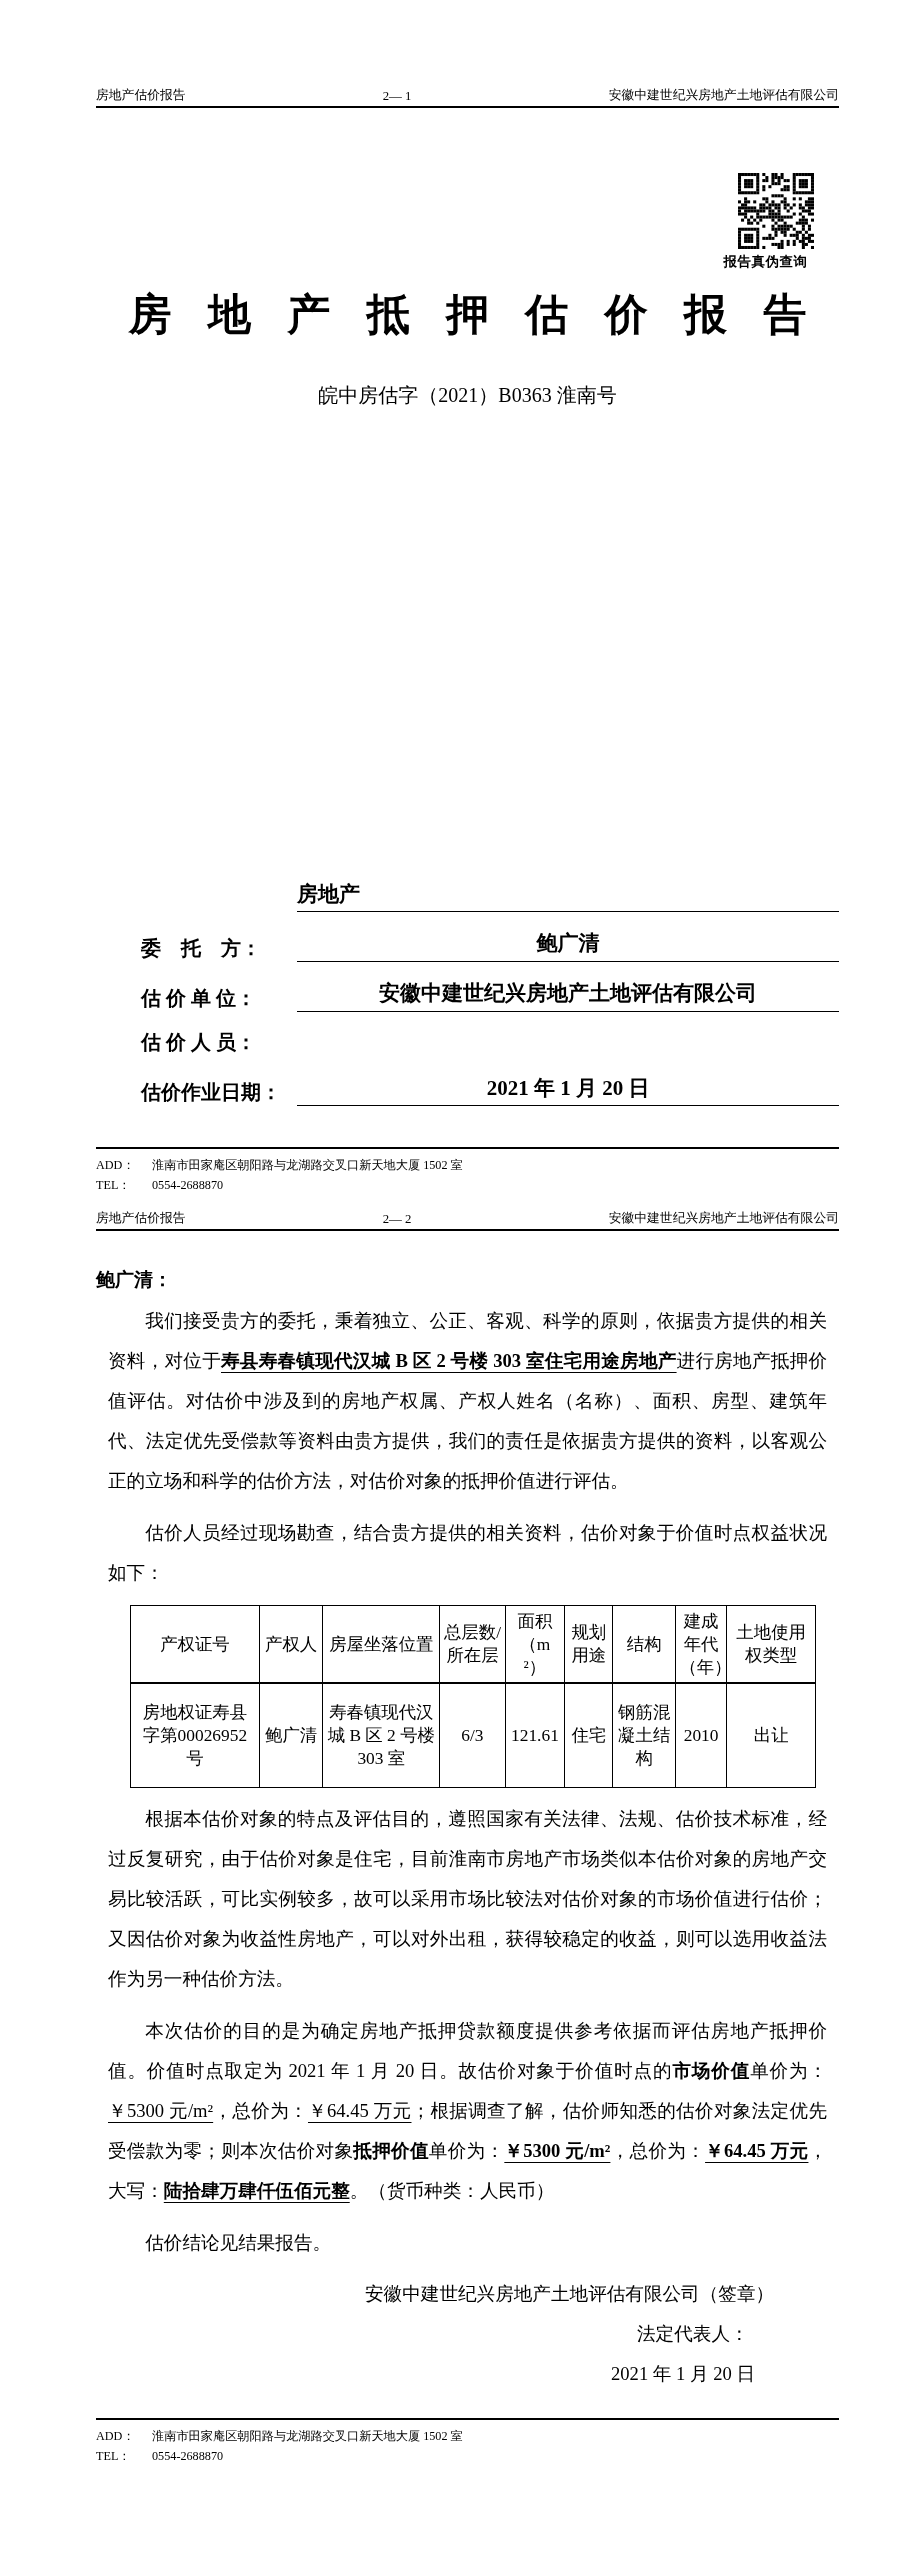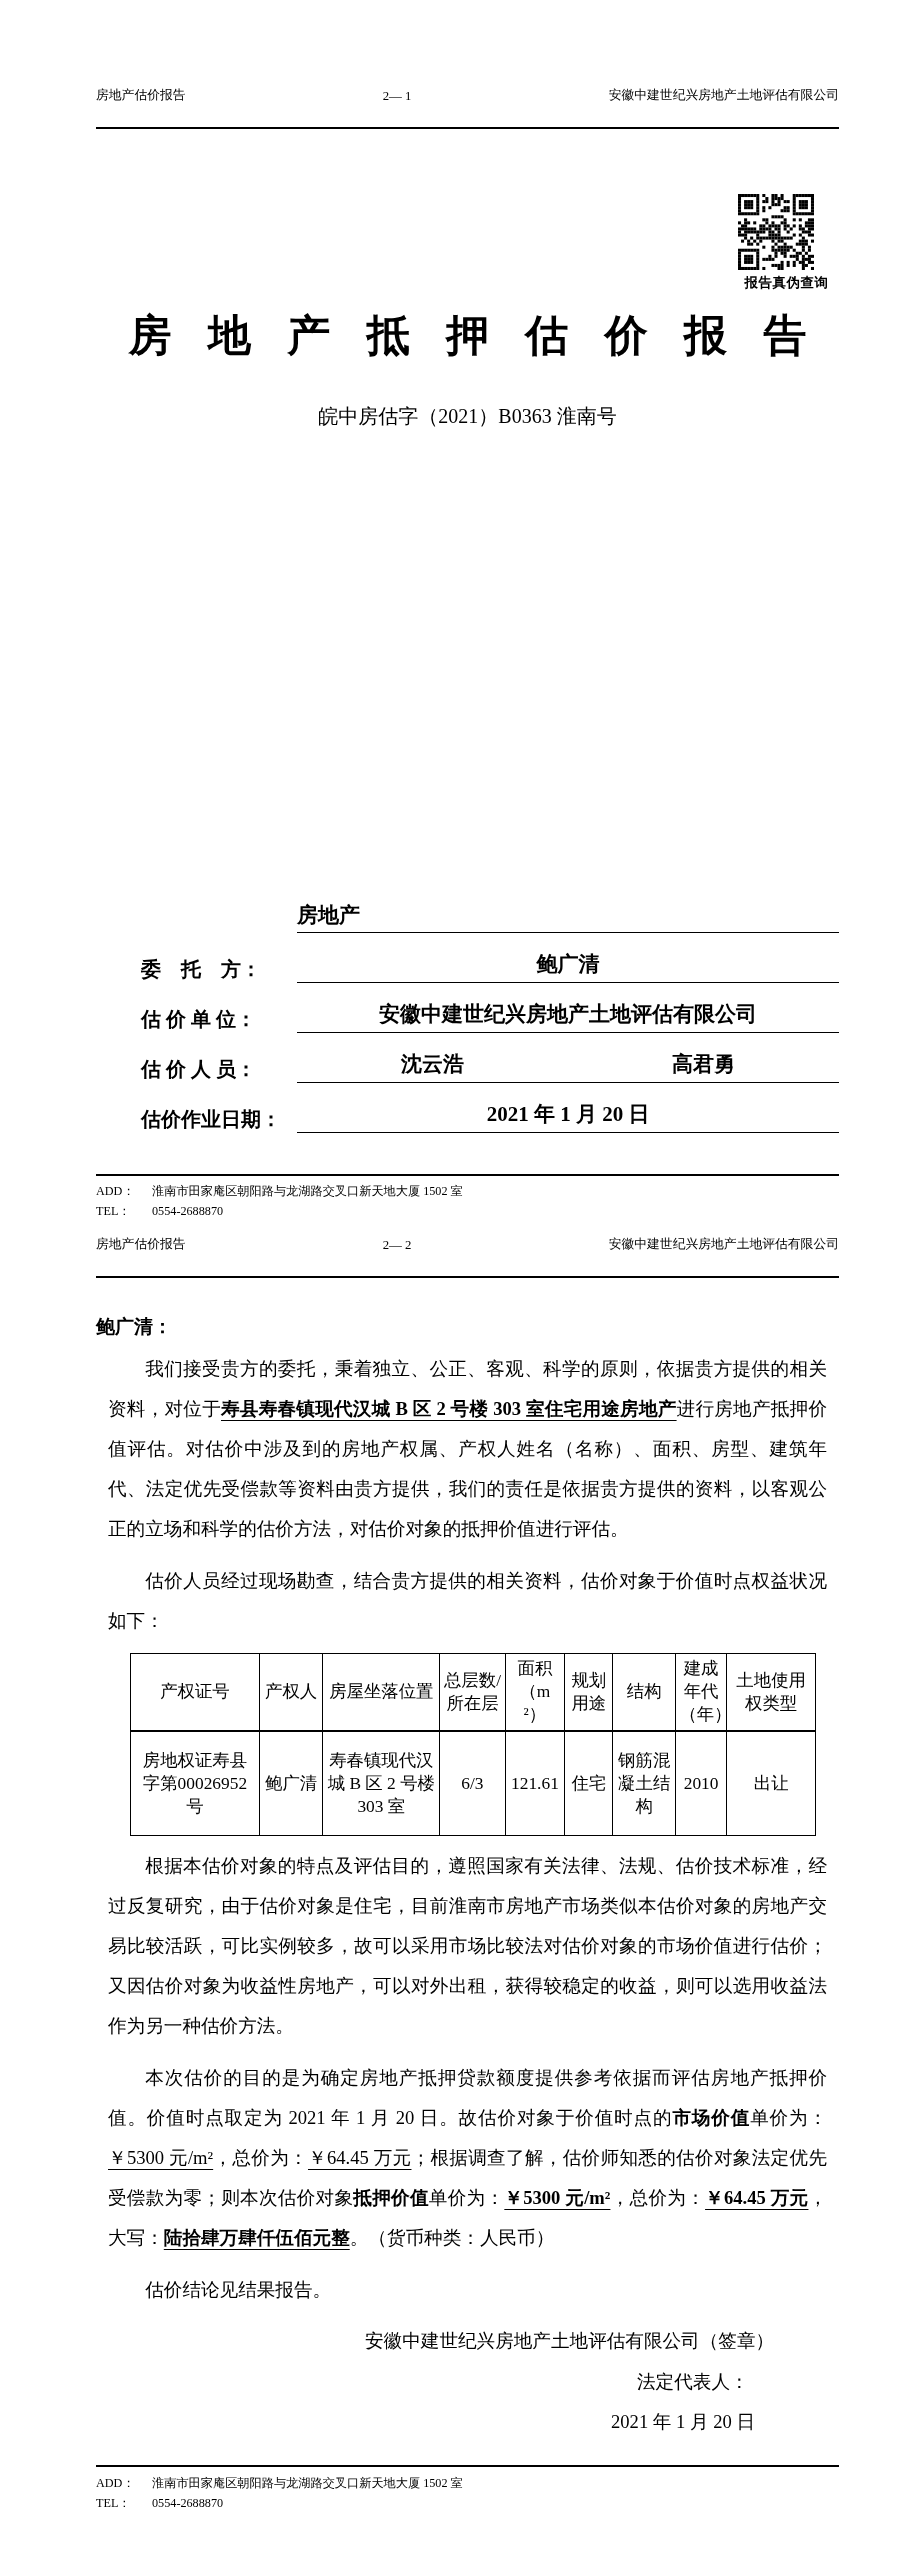--- a/index.html
+++ b/index.html
@@ -12,37 +12,37 @@
     width:922px;
     min-height:2576px;
     box-sizing:border-box;
     padding:87px 83px 70px 96px;
     background:#fff;
   }
   
   .run-head{
     display:flex;justify-content:space-between;align-items:flex-end;
     font-size:12.8px;
-    padding-bottom:23px;
+    padding-bottom:2px;
     border-bottom:2.3px solid #000;
   }
   .run-head .mid{flex:0 0 auto;}
   .run-foot{
     border-top:2.9px solid #000;
     padding-top:5.8px;
     font-size:12.2px;
     line-height:20px;
   }
   .run-foot .row{display:flex;}
   .run-foot .lbl{width:56px;}
   
   .qr-wrap{
     width:105px;
     margin:65px 10.5px 0 auto;
-    text-align:right;
+    text-align:left;
   }
   .qr-wrap svg{display:block;margin:0 auto;background:#fff;fill:#000;}
   .qr-caption{font-size:13.4px;font-weight:bold;margin-top:3.5px;letter-spacing:0.6px;}
   .main-title{
     margin-top:15px;
     text-align:center;
     font-size:43px;
     font-weight:bold;
     letter-spacing:12.8px;
     padding-left:12.8px;
@@ -477,24 +477,20 @@
         <span class="fld-line">鲍广清</span>
       </div>
 
       <div class="fld">
         <span class="fld-label">估 价 单 位：</span>
         <span class="fld-line">安徽中建世纪兴房地产土地评估有限公司</span>
       </div>
 
       <div class="fld">
         <span class="fld-label">估 价 人 员：</span>
-        <span class="fld-line staff-line">
-          <span>沈云浩</span>
-          <span>高君勇</span>
-        </span>
       </div>
 
       <div class="fld">
         <span class="fld-label">估价作业日期：</span>
         <span class="fld-line">2021 年 1 月 20 日</span>
       </div>
 
     </div>
 
     <div class="run-foot" style="margin-top:41px;">

